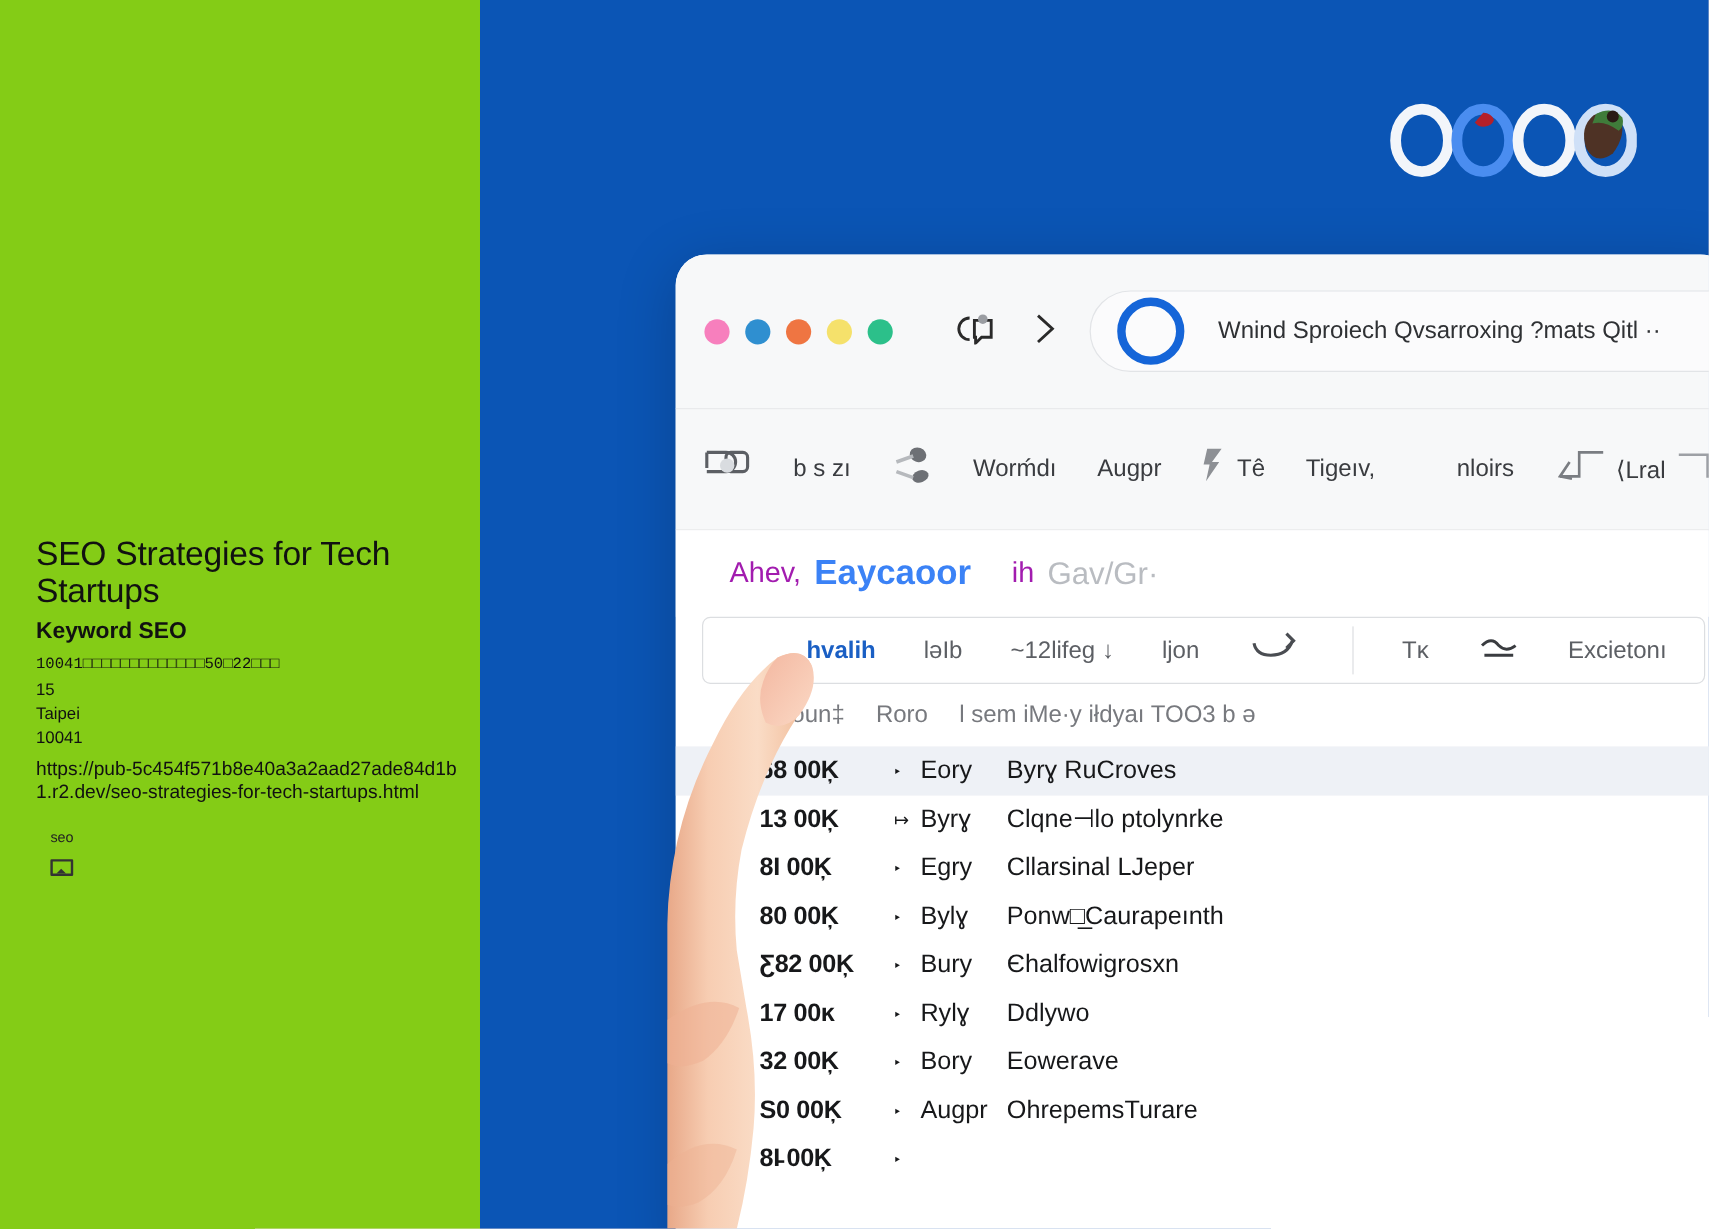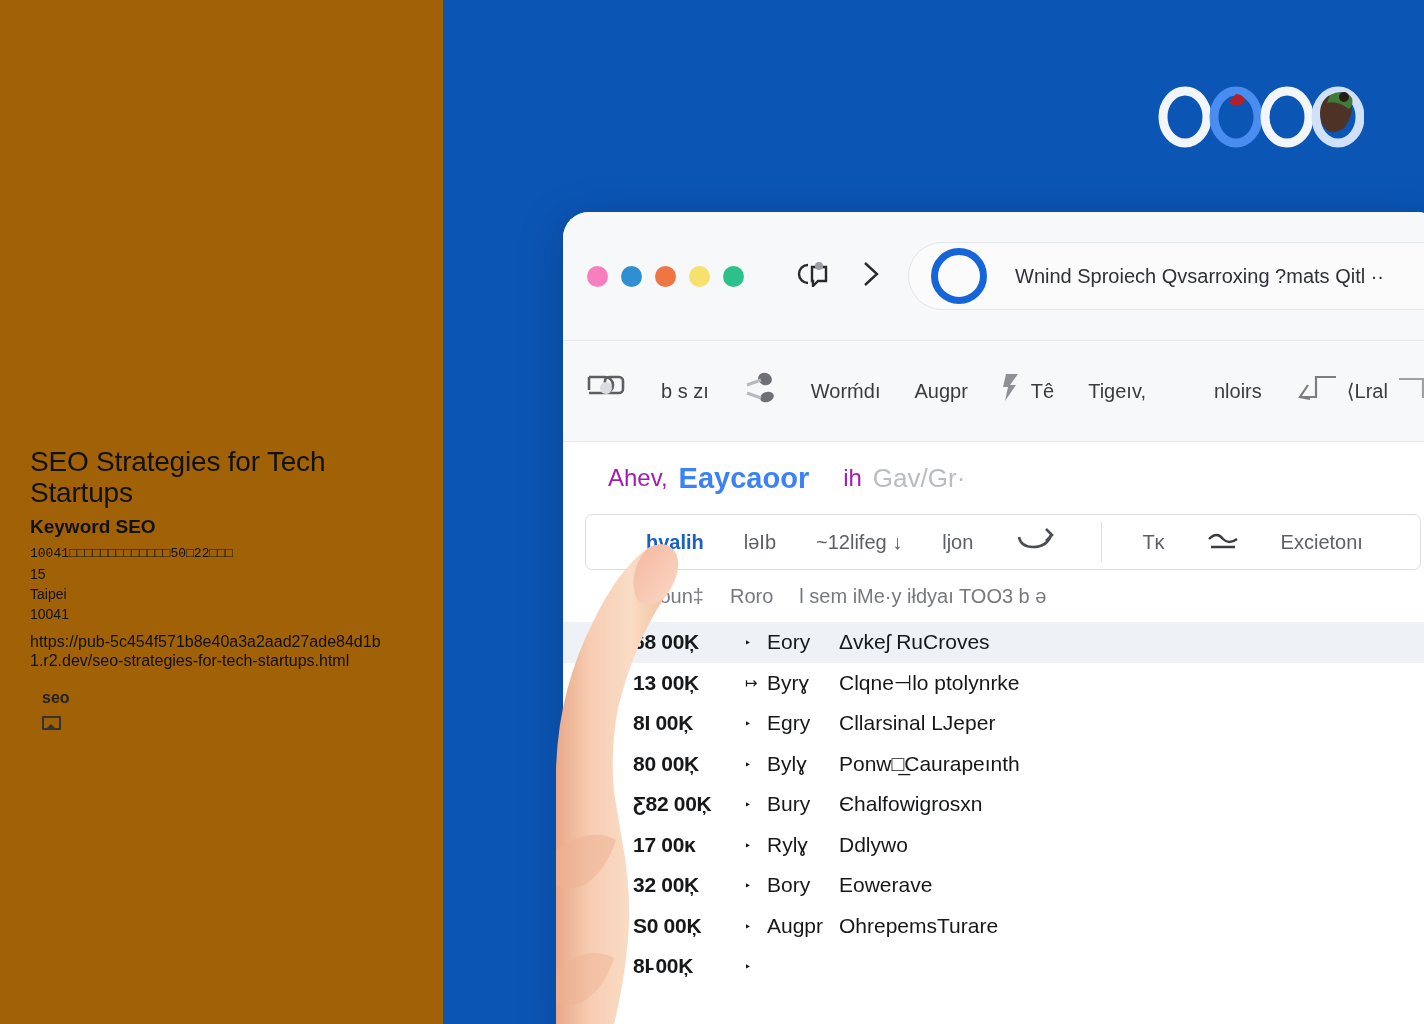--- a/index.html
+++ b/index.html
@@ -17,23 +17,23 @@
     position: relative;
     width: 1424px;
     height: 1024px;
     overflow: hidden;
   }
 
   
   .left-panel {
     position: absolute;
     left: 0; top: 0;
-    width: 443px;
+    width: 400px;
     height: 1024px;
-    background: #a16207;
+    background: #84cc16;
     z-index: 2;
   }
   .article-block {
     position: absolute;
     left: 30px;
     top: 446px;
     width: 360px;
   }
   .article-title {
     font-size: 28px;
@@ -68,24 +68,23 @@
     margin-top: 8px;
     width: 358px;
     word-break: break-all;
   }
   .tag-block {
     position: absolute;
     left: 42px;
     top: 690px;
   }
   .tag-text {
-    font-size: 16px;
+    font-size: 12px;
     color: #222;
     line-height: 16px;
-    font-weight: bold;
   }
   .tag-icon {
     margin-top: 10px;
     width: 15px;
     height: 10px;
     border: 2px solid #333;
     border-radius: 1px;
     position: relative;
   }
   .tag-icon::after {
@@ -219,21 +218,21 @@
   
   .filterbar {
     margin: 0 22px 0 22px;
     height: 56px;
     border: 1px solid #dcdee1;
     border-radius: 7px;
     background: #fff;
     display: flex;
     align-items: center;
     gap: 40px;
-    padding-left: 60px;
+    padding-left: 86px;
     font-size: 20px;
     color: #3a3c40;
     white-space: nowrap;
     overflow: hidden;
     box-sizing: border-box;
   }
   .f-blue { color: #1a5fc4; font-weight: 600; }
   .f-grey { color: #5c5f64; }
   .f-divider { width: 1px; height: 40px; background: #dcdee1; }
 
@@ -445,21 +444,21 @@
       <span>Hly oun‡</span>
       <span>Roro</span>
       <span>l sem iMe·y iłdyaı TOO3 b ə</span>
     </div>
 
     <div class="rows">
       <div class="row highlight">
         <span class="cell-num">68 00Ķ</span>
         <span class="cell-arrow">‣</span>
         <span class="cell-b">Eory</span>
-        <span class="cell-c">Δvkeʃ RuCroves</span>
+        <span class="cell-c">Byrɣ RuCroves</span>
       </div>
       <div class="row">
         <span class="cell-num">13 00Ķ</span>
         <span class="cell-arrow">↦</span>
         <span class="cell-b">Byrɣ</span>
         <span class="cell-c">Clqne⊣lo ptolynrke</span>
       </div>
       <div class="row">
         <span class="cell-num">8I  00Ķ</span>
         <span class="cell-arrow">‣</span>

